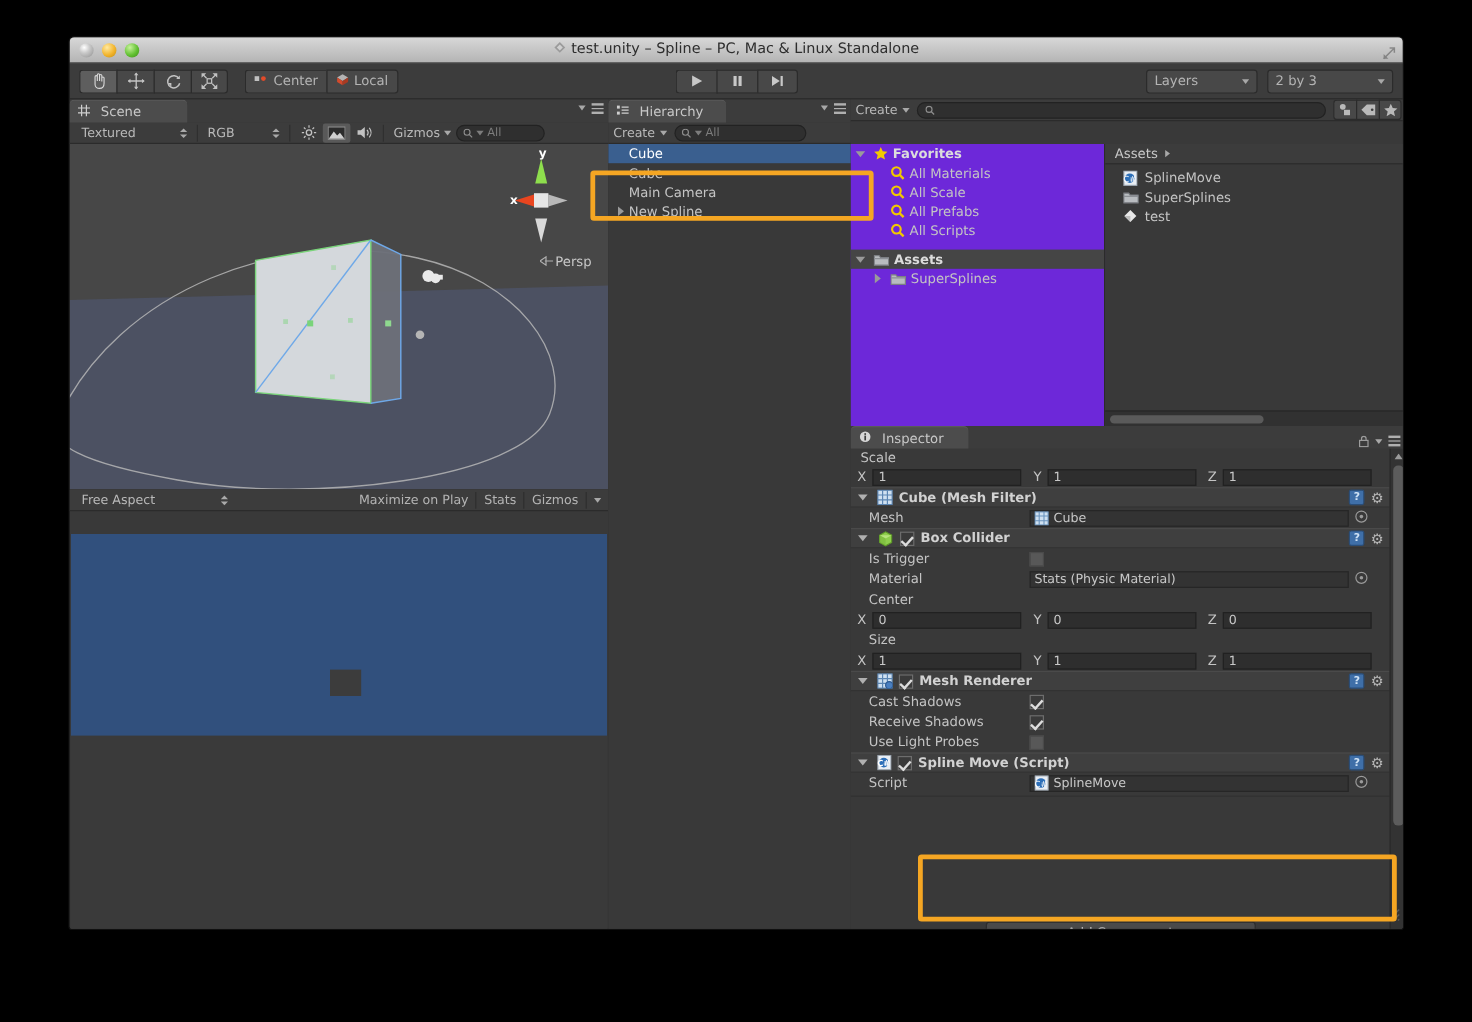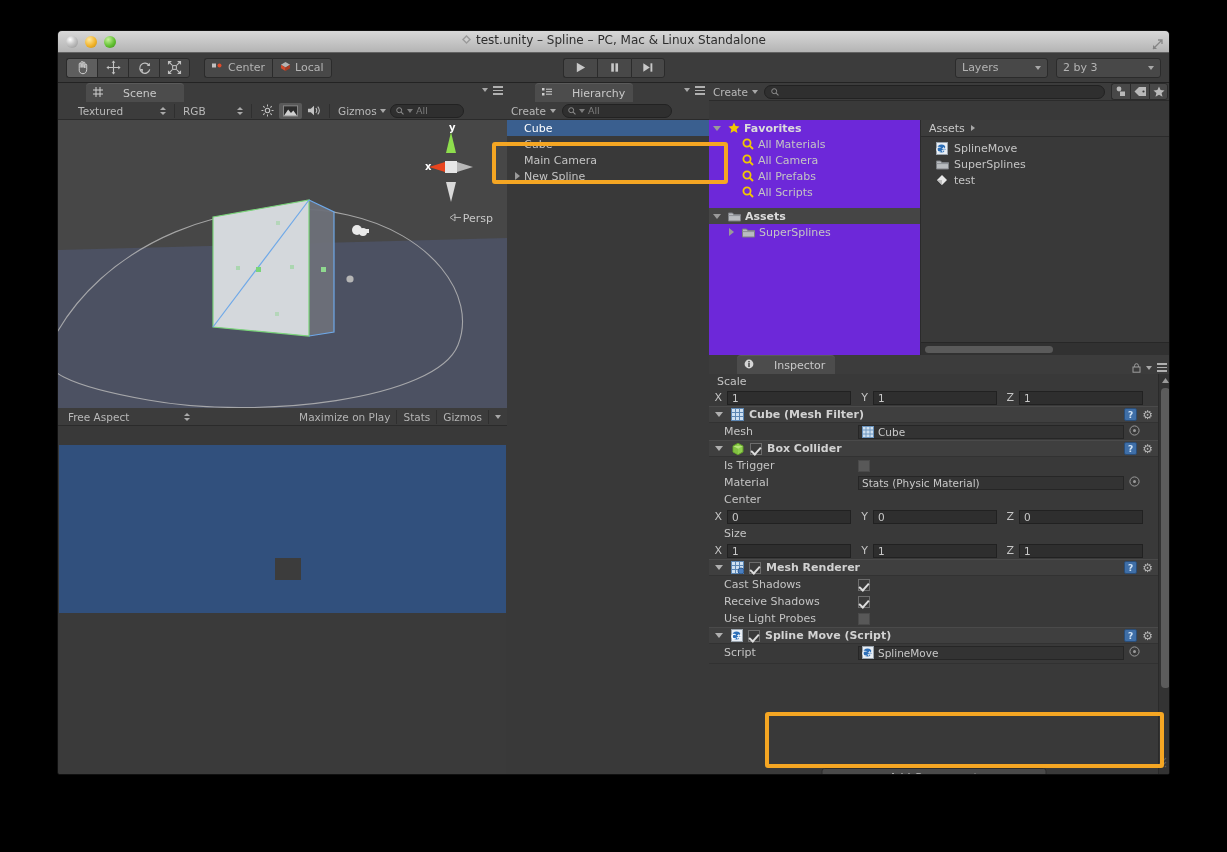--- a/index.html
+++ b/index.html
@@ -73,36 +73,35 @@
   
   .main { position: absolute; left:0; top: 52px; right: 0; bottom: 0; background: #2b2b2b; }
 
   
   .panel { position: absolute; background: #393939; }
   .tabstrip { height: 19px; background: #3c3c3c; position: relative; }
   .tab {
     position: absolute; left: 0; top: 0; height: 19px;
     background: #4c4c4c; border-radius: 4px 4px 0 0;
     display: flex; align-items: center; padding: 0 10px 0 7px;
-    font-size: 11px; color: #c8c8c8; gap: 20px;
+    font-size: 11px; color: #c8c8c8; gap: 9px;
     border-top: 1px solid #5a5a5a;
-    margin-left: 28px;
   }
   .tabbar-right { position: absolute; right: 4px; top: 3px; display: flex; gap: 5px; align-items: center; }
   .hamb { display:flex; flex-direction: column; gap: 2px; }
   .hamb i { display:block; width: 10px; height: 1.5px; background: #b0b0b0; }
 
   .subbar { height: 18px; background: #3c3c3c; border-bottom: 1px solid #2b2b2b;
             display: flex; align-items: center; font-size: 10.5px; color: #b4b4b4; }
 
   .pbody { position: absolute; left:0; right:0; bottom:0; background: #393939; }
 
   
   #scene-panel { left: 0; top: 0; width: 449px; height: 325px; }
-  .scene-sub { padding-left: 16px; gap: 0; }
+  .scene-sub { padding-left: 6px; gap: 0; }
   .sb-dd { display:flex; align-items:center; justify-content: space-between;
            width: 96px; height: 16px; padding: 0 4px; color:#b9b9b9; }
   .sb-sep { width:1px; height: 14px; background: #2f2f2f; margin: 0 4px; }
   .updown { display:flex; flex-direction: column; gap:2px; align-items:center; }
   .updown i { display:block; width:0;height:0;border-left:3px solid transparent;border-right:3px solid transparent; }
   .updown i.u { border-bottom:3.5px solid #aaa; }
   .updown i.d { border-top:3.5px solid #aaa; }
   .sb-ibtn { width: 23px; height: 16px; display:flex;align-items:center;justify-content:center; }
   .sb-ibtn.on { background: #595959; border-radius: 2px; }
   .searchfield {
@@ -571,21 +570,21 @@
                   <span>All Materials</span>
                 </div>
                 <div class="prow" style="padding-left: 20px;">
                   <span style="display: inline-block; width: 9px;"></span>
                   <span style="display: flex; align-items: center;">
                     <svg width="12" height="12" viewBox="0 0 12 12">
                       <circle cx="5" cy="5" r="3.6" fill="none" stroke="#f2c800" stroke-width="1.8"></circle>
                       <path d="M7.6,7.6 L11,11" stroke="#f2c800" stroke-width="2"></path>
                     </svg>
                   </span>
-                  <span>All Camera</span>
+                  <span>All Scale</span>
                 </div>
                 <div class="prow" style="padding-left: 20px;">
                   <span style="display: inline-block; width: 9px;"></span>
                   <span style="display: flex; align-items: center;">
                     <svg width="12" height="12" viewBox="0 0 12 12">
                       <circle cx="5" cy="5" r="3.6" fill="none" stroke="#f2c800" stroke-width="1.8"></circle>
                       <path d="M7.6,7.6 L11,11" stroke="#f2c800" stroke-width="2"></path>
                     </svg>
                   </span>
                   <span>All Prefabs</span>

